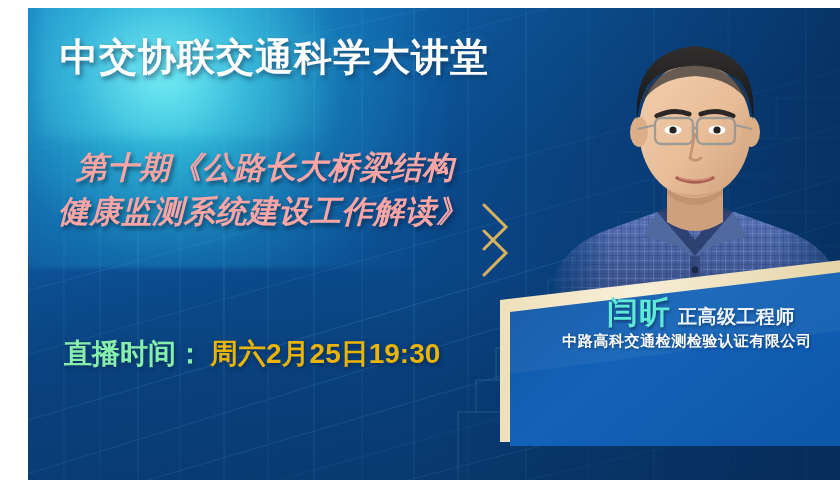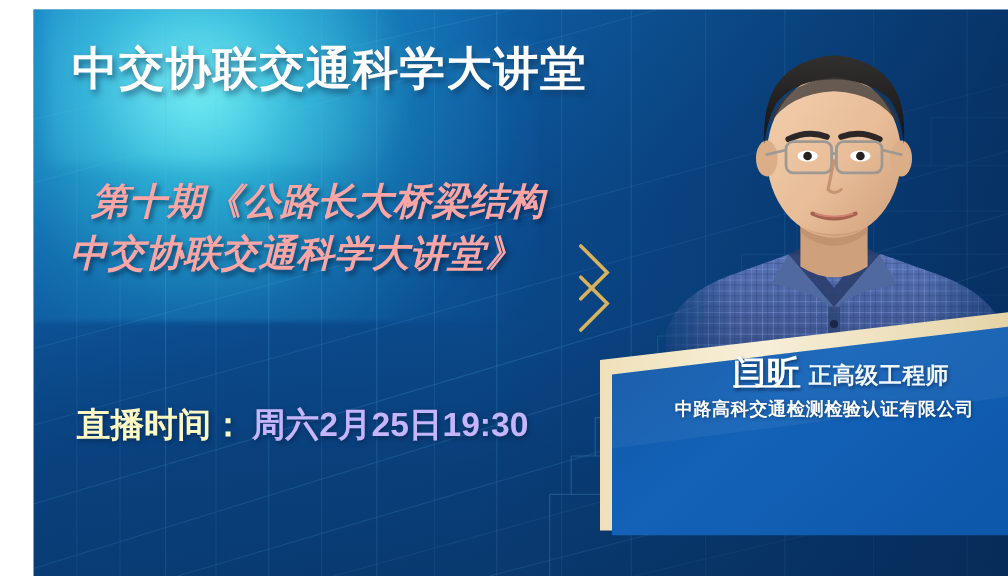--- a/index.html
+++ b/index.html
@@ -134,22 +134,22 @@
   
   .live-row {
     position: absolute;
     left: 36px;
     top: 327px;
     font-size: 28px;
     font-weight: bold;
     white-space: nowrap;
     text-shadow: 1px 2px 4px rgba(3, 28, 60, 0.6);
   }
-  .live-label { color: #fef9c3; }
-  .live-value { color: #c4b5fd; margin-left: 6px; }
+  .live-label { color: #86efac; }
+  .live-value { color: #eab308; margin-left: 6px; }
 
   
   .portrait-wrap {
     position: absolute;
     left: 517px;
     top: 0px;
     width: 300px;
     height: 300px;
     overflow: hidden;
     -webkit-mask-image: linear-gradient(90deg, rgba(0,0,0,0) 0%, rgba(0,0,0,0.35) 7%, #000 22%, #000 76%, rgba(0,0,0,0.5) 93%, rgba(0,0,0,0) 100%);
@@ -177,26 +177,25 @@
   }
   .speaker-line {
     position: absolute;
     left: 60px;
     top: 36px;
     width: 330px;
     text-align: center;
     white-space: nowrap;
   }
   .speaker-name {
-    font-size: 27px;
-    font-weight: bold;
-    color: #ffffff;
+    font-size: 31px;
+    font-weight: bold;
+    color: #5eead4;
     letter-spacing: 1px;
     text-shadow: 1px 2px 3px rgba(3, 28, 60, 0.55);
-    text-decoration: underline;
   }
   .speaker-title {
     font-size: 19px;
     font-weight: bold;
     color: #eef6ff;
     margin-left: 7px;
     letter-spacing: 0.5px;
     text-shadow: 1px 2px 3px rgba(3, 28, 60, 0.5);
     text-align: right;
   }
@@ -376,21 +375,21 @@
       <svg width="40" height="80" viewBox="0 0 40 80">
         <path d="M4 4 L26 26 L4 48" stroke="#d9b25e" stroke-width="3" fill="none" stroke-linecap="round"></path>
         <path d="M4 30 L26 52 L4 74" stroke="#d9b25e" stroke-width="3" fill="none" stroke-linecap="round"></path>
       </svg>
     </div>
 
     <div class="title-main">中交协联交通科学大讲堂</div>
 
     <div class="title-sub">
       <span class="sub-line sub-line-1">第十期《公路长大桥梁结构</span>
-      <span class="sub-line sub-line-2">中交协联交通科学大讲堂》</span>
+      <span class="sub-line sub-line-2">健康监测系统建设工作解读》</span>
     </div>
 
     <div class="live-row">
       <span class="live-label">直播时间：</span><span class="live-value">周六2月25日19:30</span>
     </div>
 
     <div class="panel-wrap">
       <svg width="400" height="190" viewBox="0 0 400 190">
         <defs>
           <linearGradient id="panelG" x1="0" y1="0" x2="1" y2="0.6">

